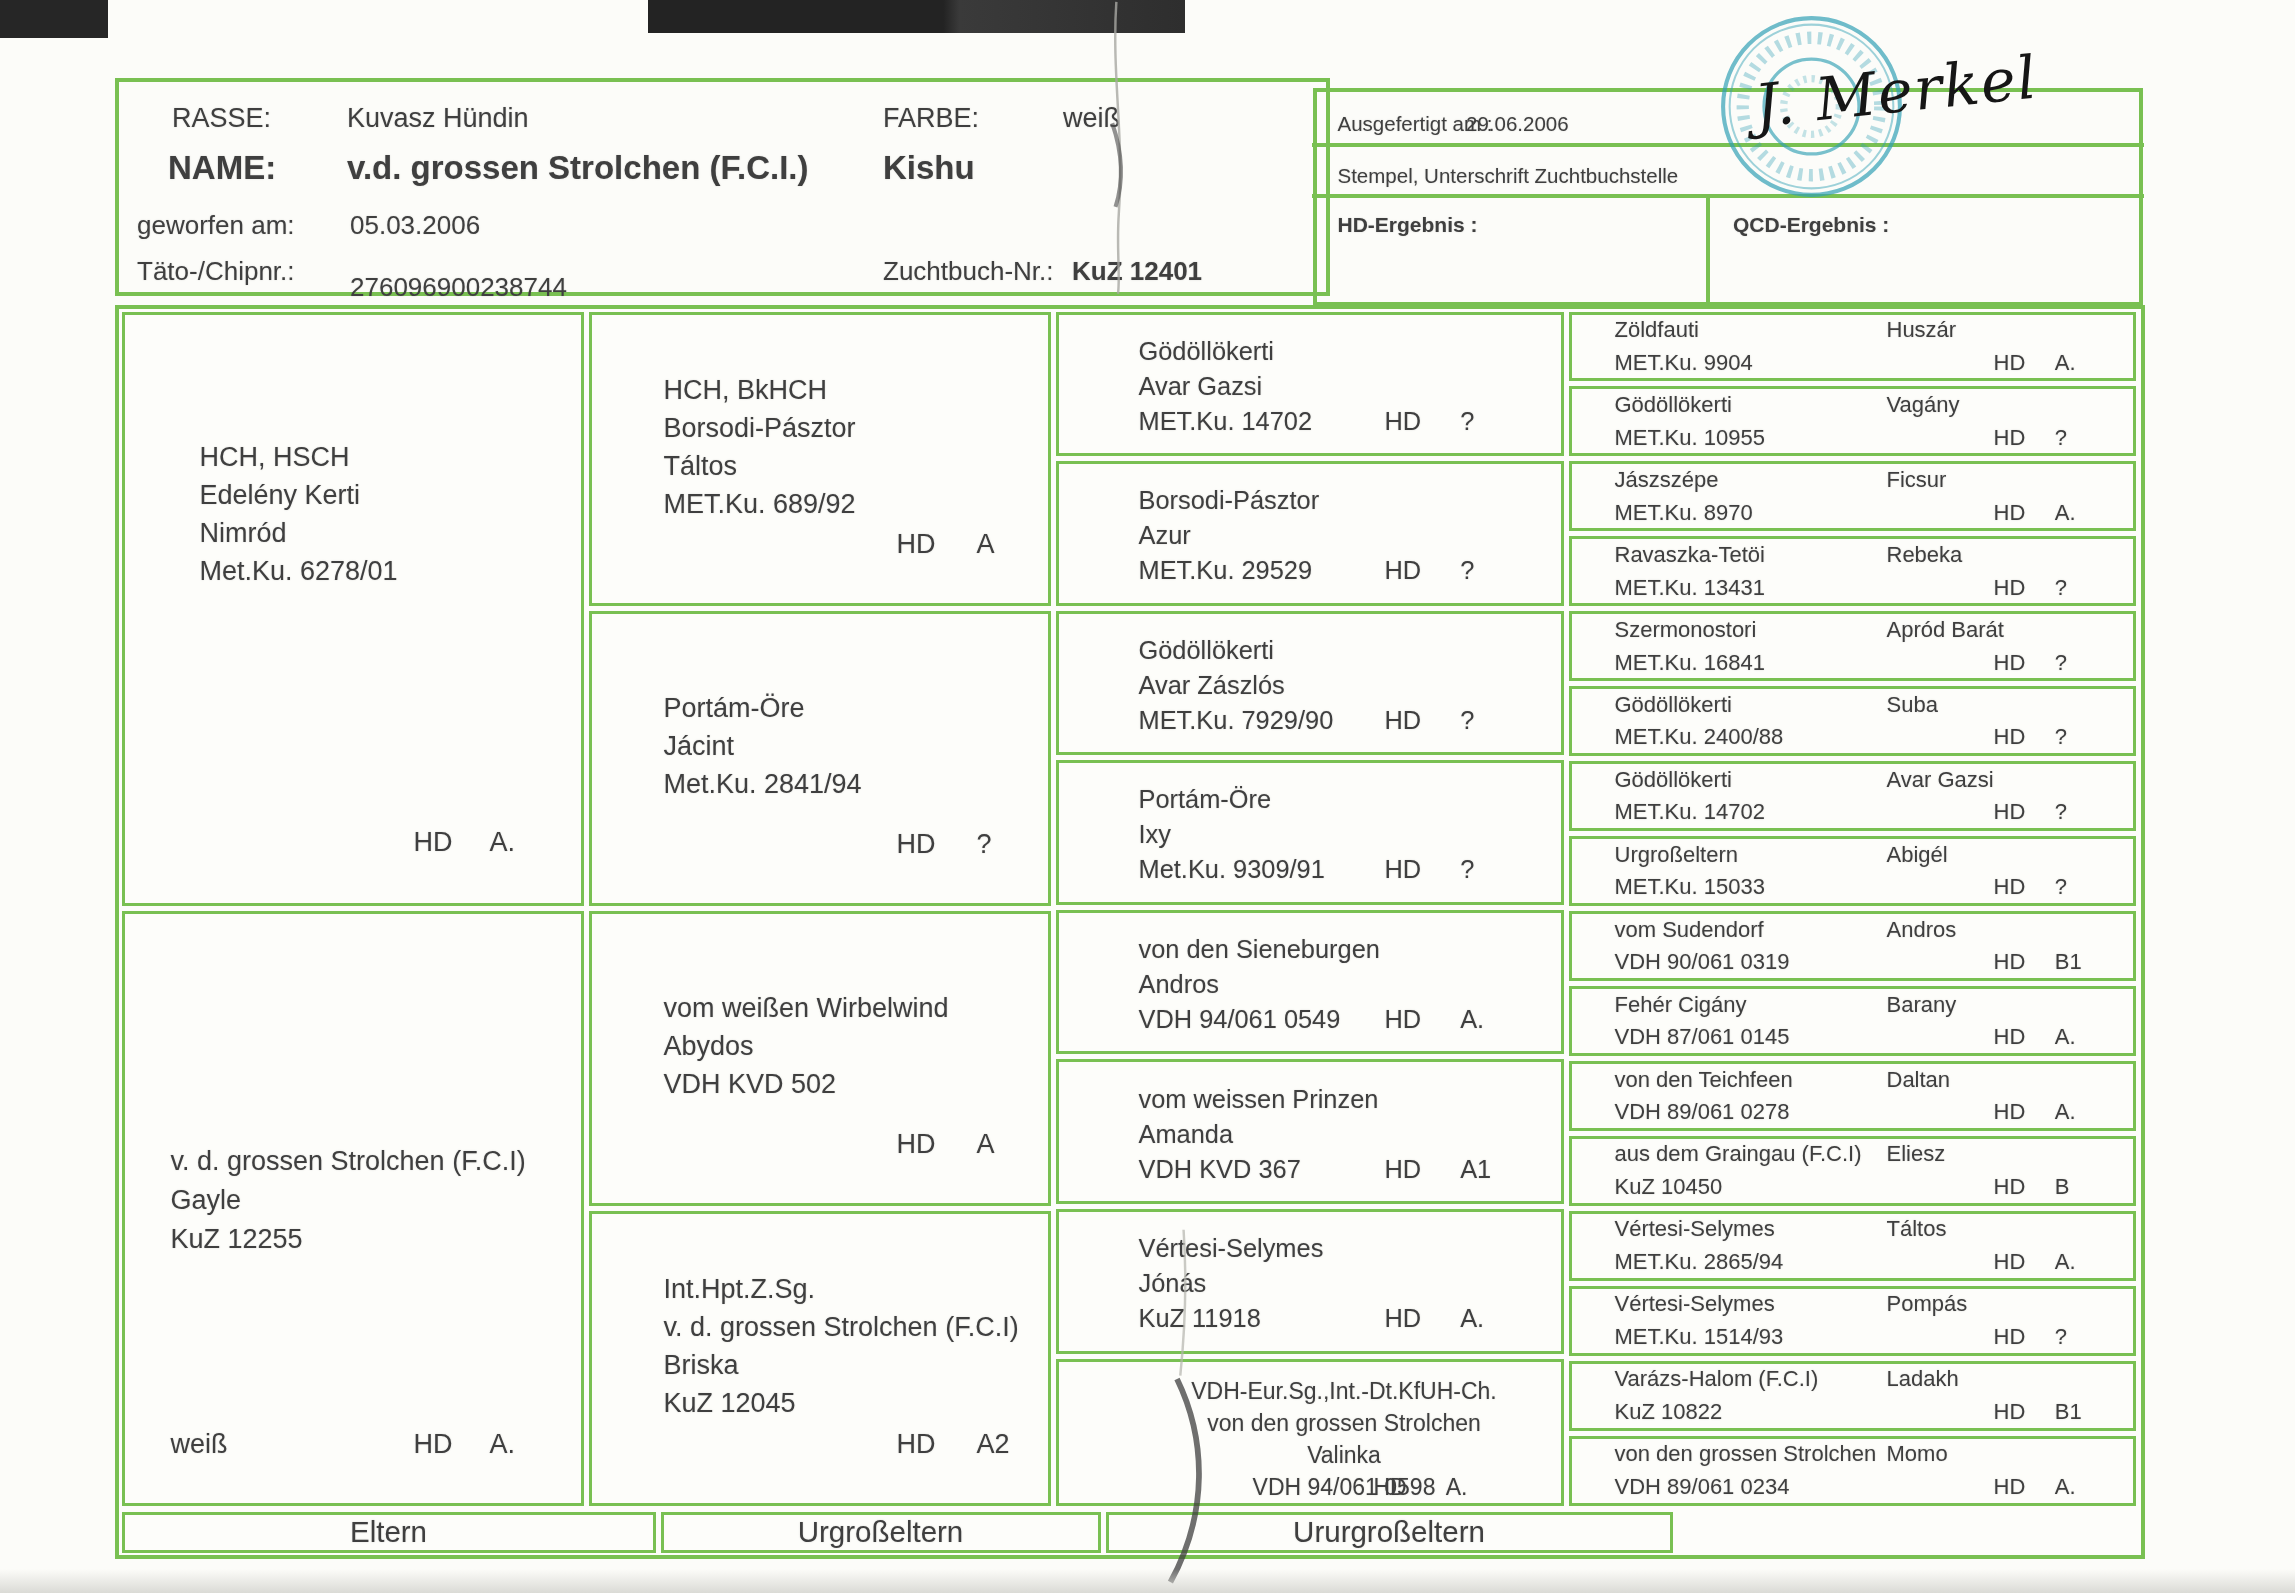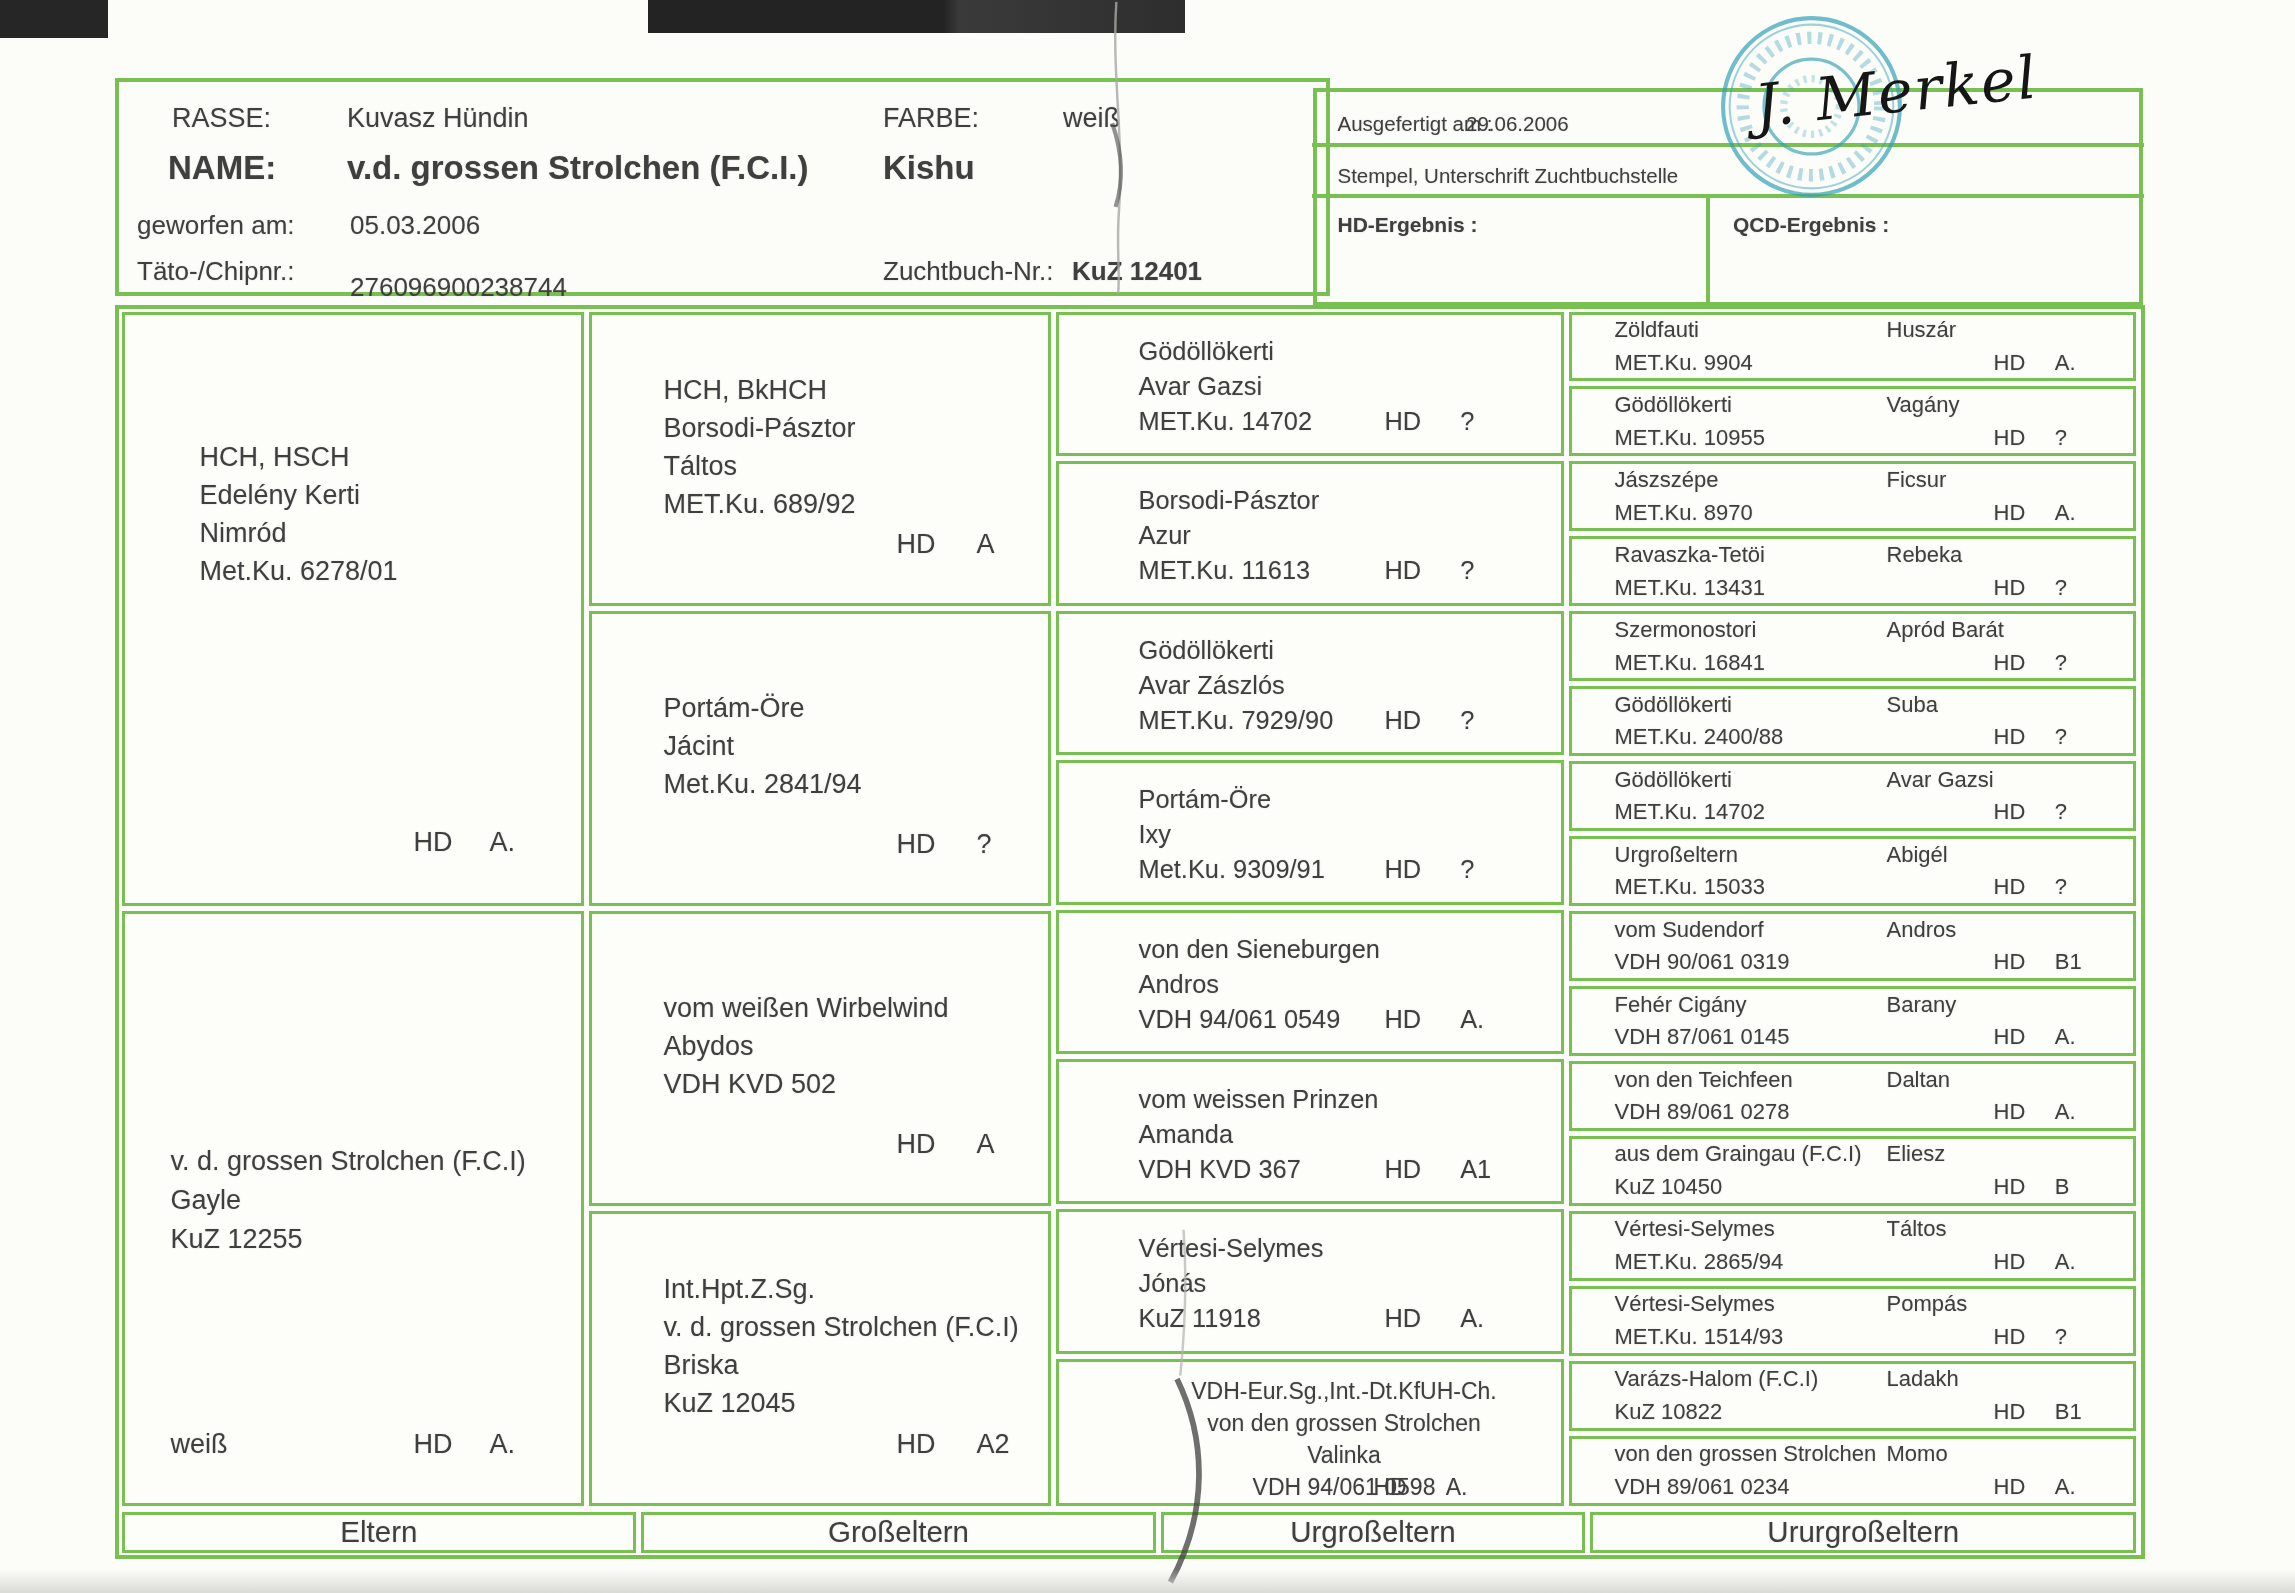--- a/index.html
+++ b/index.html
@@ -231,21 +231,21 @@
               <span>HD</span>
               <span>?</span>
             </div>
           </div>
         </div>
       </div>
       <div class="cell g3">
         <div class="nb">
           <div>Borsodi-Pásztor</div>
           <div>Azur</div>
-          <div class="l3"><span>MET.Ku. 11613</span>
+          <div class="l3"><span>MET.Ku. 29529</span>
             <div class="hdrow">
               <span>HD</span>
               <span>?</span>
             </div>
           </div>
         </div>
       </div>
       <div class="cell g3">
         <div class="nb">
           <div>Gödöllökerti</div>
@@ -560,21 +560,20 @@
                 <span>A.</span>
               </div>
           </div>
         </div>
       </div>
     </div>
   </div>
 
   <div id="ped-footer">
     <div class="fcell f1">Eltern</div>
-    <div class="fcell f2">Großeltern</div>
     <div class="fcell f3">Urgroßeltern</div>
     <div class="fcell f4">Ururgroßeltern</div>
   </div>
 </div>
 
 <svg id="creases" width="2295" height="1594" viewBox="0 0 2800 1944">
   <path d="M1362,2 C1356,90 1372,170 1365,260 C1362,305 1367,335 1364,358" stroke="#a8a8a2" stroke-width="3" fill="none" opacity=".8"></path>
   <path d="M1357,150 C1369,185 1372,218 1361,252" stroke="#4a4a4a" stroke-width="5" fill="none" opacity=".6"></path>
   <path d="M1444,1500 C1448,1560 1446,1620 1440,1678" stroke="#b3b3ad" stroke-width="3" fill="none" opacity=".7"></path>
   <path d="M1436,1682 C1472,1756 1474,1846 1428,1930" stroke="#3f3f3f" stroke-width="7" fill="none" opacity=".75"></path>

